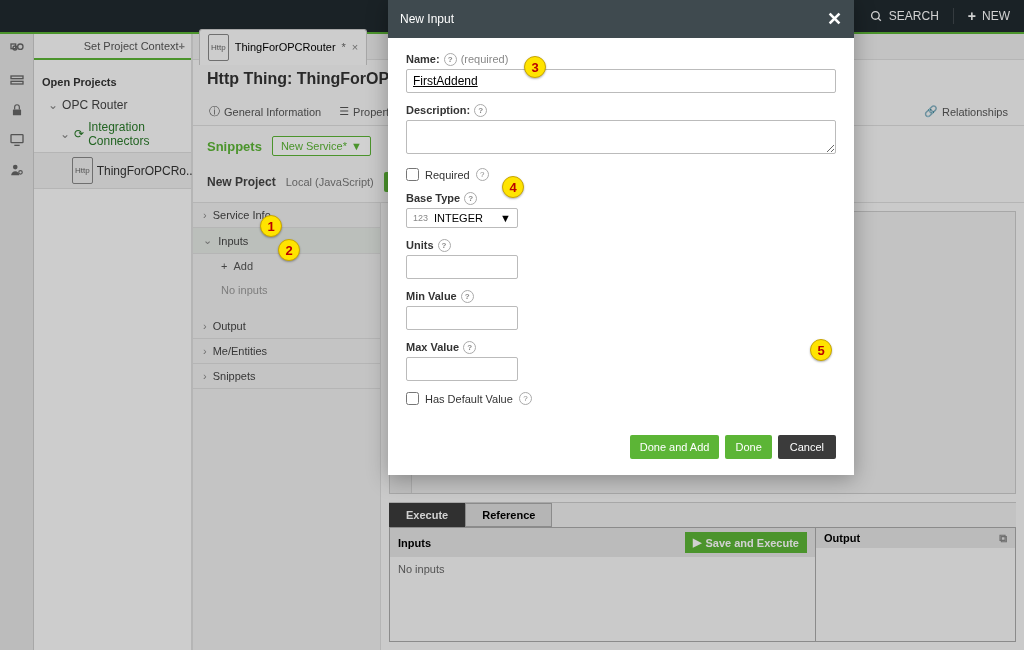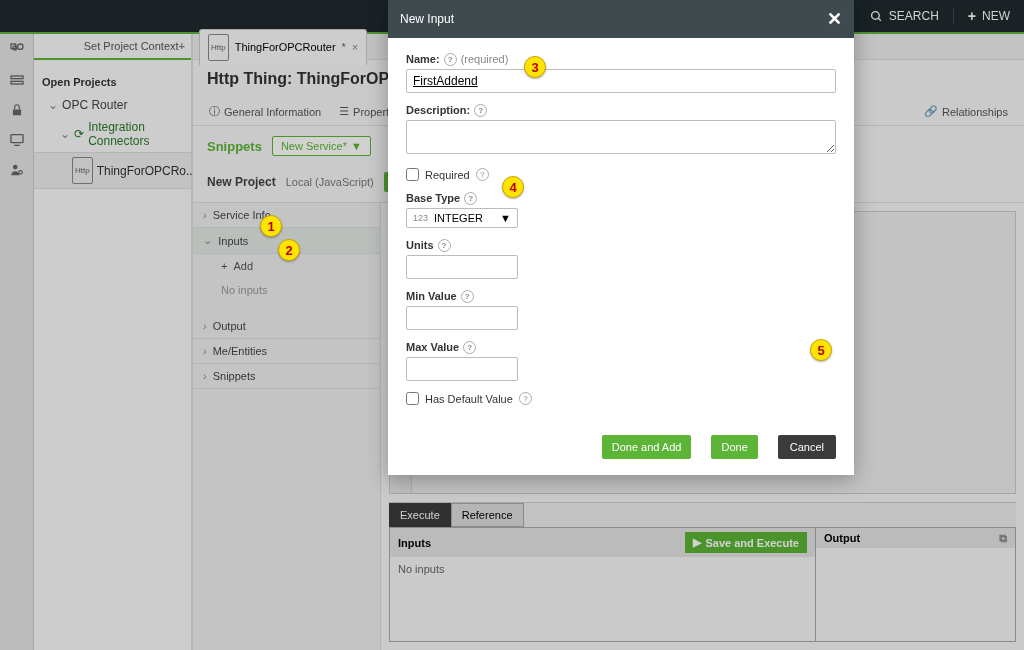--- a/index.html
+++ b/index.html
@@ -55,21 +55,21 @@
 .ws-left .sub { padding:6px 10px 6px 28px; color:#555; display:flex; align-items:center; gap:6px;}
 .ws-left .sub.empty { color:#999; font-style:normal;}
 .chev::before { content:'›'; display:inline-block; color:#888; }
 .chev.down::before { content:'⌄'; }
 
 .ws-right { flex:1; display:flex; flex-direction:column;}
 .editor-area { flex:1; background:#eee; border:1px solid #ccc; margin:8px; position:relative;}
 .gutter { position:absolute; left:0; top:0; bottom:0; width:22px; background:#e8e8e8; border-right:1px solid #d4d4d4;}
 .bottom-panel { height:140px; border-top:1px solid #ccc; display:flex; flex-direction:column; margin:0 8px 8px;}
 .bp-tabs { display:flex; font-size:11px; background:#eee;}
-.bp-tab { padding:5px 10px; border:1px solid #aaa; background:#ddd; cursor:pointer;}
+.bp-tab { padding:5px 16px; border:1px solid #aaa; background:#ddd; cursor:pointer;font-weight:bold;}
 .bp-tab.active { background:#3b3b3b; color:#fff; border-color:#3b3b3b;}
 .bp-body { flex:1; display:flex; }
 .bp-inputs { flex:1; border:1px solid #aaa; display:flex; flex-direction:column;}
 .bp-inputs .hdr { background:#e4e4e4; display:flex; align-items:center; font-size:11px; font-weight:700; padding:4px 8px;}
 .bp-inputs .hdr .save-exec { margin-left:auto; background:#5cb536; color:#fff; padding:4px 8px; font-size:11px; cursor:pointer; display:flex; align-items:center; gap:4px;}
 .bp-inputs .body { flex:1; padding:6px 8px; font-size:11px; color:#666;}
 .bp-output { width:200px; border:1px solid #aaa; border-left:none;}
 .bp-output .hdr { background:#e4e4e4; padding:4px 8px; font-size:11px; font-weight:700;}
 
 
@@ -84,21 +84,21 @@
 .fld label { font-size:11px; font-weight:700; color:#333; display:flex; align-items:center; gap:4px; margin-bottom:3px;}
 .fld label .req { color:#888; font-weight:400;}
 .fld input[type=text] { width:100%; border:1px solid #bbb; border-radius:2px; padding:4px 6px; font-size:12px;text-decoration:underline;}
 .fld textarea { width:100%; border:1px solid #bbb; border-radius:2px; padding:4px 6px; height:34px; resize:vertical; font-size:12px;}
 .fld.small input[type=text], .fld.small .select { width:112px;}
 .select { border:1px solid #bbb; border-radius:2px; padding:3px 6px; display:inline-flex; align-items:center; gap:6px; font-size:11px; cursor:pointer;}
 .select .caret { margin-left:auto; }
 .chk { display:flex; align-items:flex-end; gap:6px; font-size:11px; color:#333;}
 .chk input { width:13px; height:13px;}
 .help::after { content:'?'; display:inline-flex; width:11px; height:11px; border:1px solid #aaa; border-radius:50%; font-size:8px; align-items:center; justify-content:center; color:#888;}
-.modal-ft { padding:8px 18px 16px; display:flex; gap:20px; justify-content:flex-end;}
+.modal-ft { padding:8px 18px 16px; display:flex; gap:6px; justify-content:flex-end;}
 .btn-dark { background:#3b3b3b; color:#fff; border:none; padding:6px 12px; font-size:11px; border-radius:2px; cursor:pointer;}
 
 
 .anno { position:absolute; width:22px; height:22px; border-radius:50%; background:#ffe400; border:1.5px solid #c9a600; color:#b00; font-weight:900; font-size:13px; display:flex; align-items:center; justify-content:center; z-index:20; box-shadow:0 1px 2px rgba(0,0,0,0.3);}
 
 svg { display:block; }
 </style>
 </head>
 <body>
 

